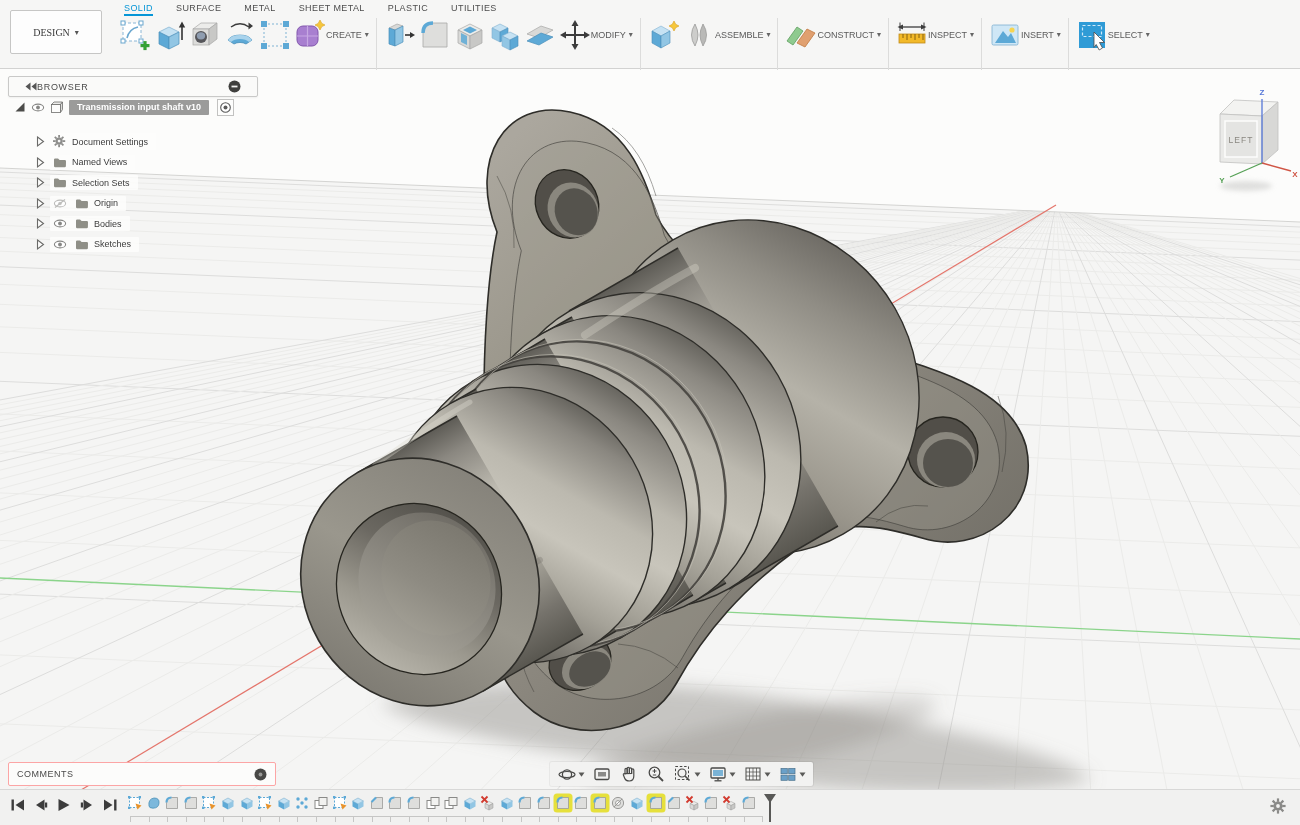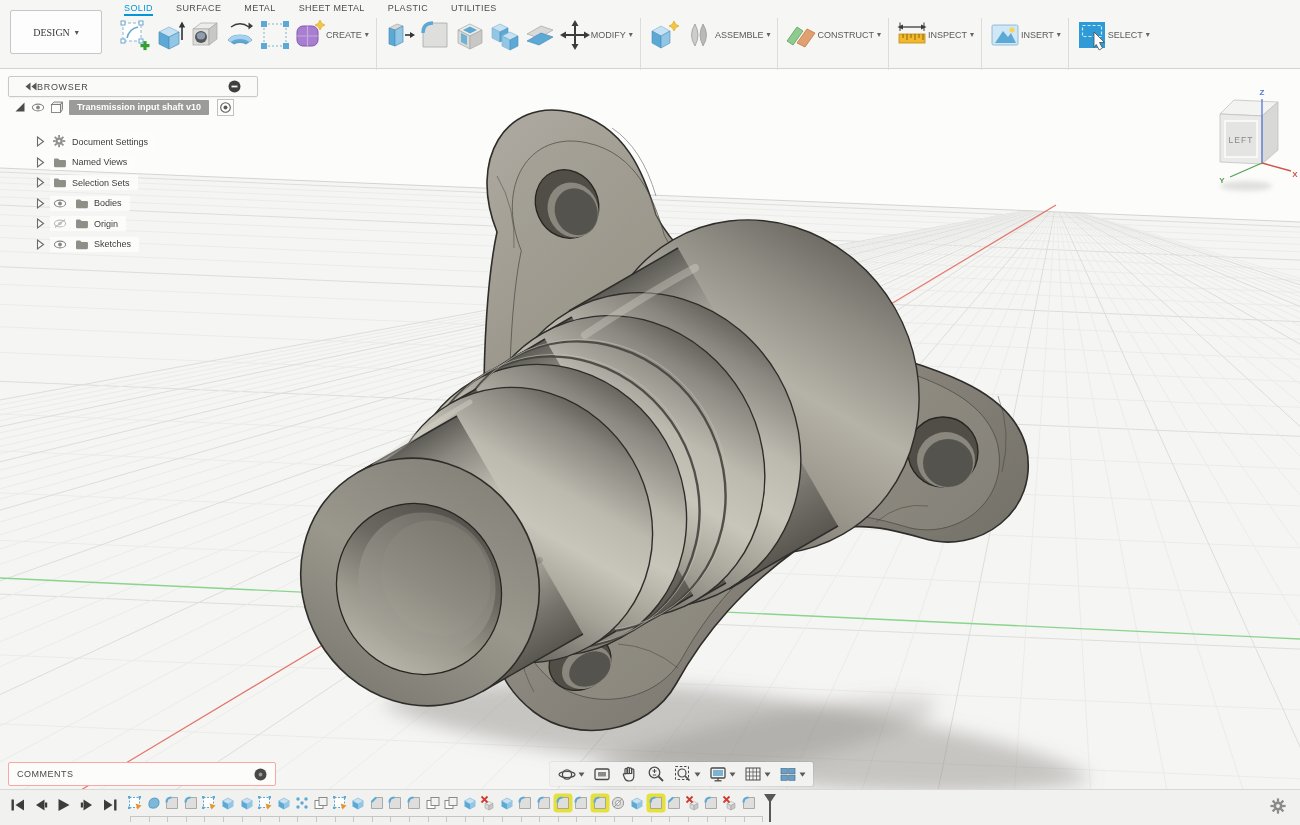--- a/index.html
+++ b/index.html
@@ -664,52 +664,52 @@
           </div>
           <div class="brow" style="padding-left: 26px;">
             <span style="display:flex;margin-right:4px">
               <svg width="12" height="13" viewBox="0 0 12 13">
                 <polygon points="3.5,2 9.5,6.5 3.5,11" fill="#fcfcfb" stroke="#6a6a68" stroke-width="1.1"></polygon>
               </svg>
             </span>
     <span class="chip">
               <span style="display:flex;margin-right:2px">
                 <svg width="14" height="11" viewBox="0 0 14 11">
-                  <ellipse cx="7" cy="5.5" rx="5.6" ry="3.4" fill="#fff" stroke="#868684" stroke-width="1.1"></ellipse>
-                  <circle cx="7" cy="5.5" r="1.9" fill="#868684"></circle>
+                  <ellipse cx="7" cy="5.5" rx="5.6" ry="3.4" fill="#fff" stroke="#bcbcba" stroke-width="1.1"></ellipse>
+                  <circle cx="7" cy="5.5" r="1.8" fill="#c6c6c4"></circle>
+                  <line x1="2" y1="9.5" x2="12" y2="1.5" stroke="#bcbcba" stroke-width="1.2"></line>
                 </svg>
               </span>
               <span style="display:flex">
                 <svg width="13" height="11" viewBox="0 0 13 11">
                   <path d="M1,2.6 Q1,1.4 2.2,1.4 L5,1.4 L6.6,3 L11.8,3 Q13,3 13,4.2 L12.9,9 Q12.9,10.2 11.7,10.2 L2.2,10.2 Q1,10.2 1,9 Z" fill="#8f8f87"></path>
                 </svg>
               </span>
-              <span>Bodies</span>
+              <span>Origin</span>
             </span>
           </div>
           <div class="brow" style="padding-left: 26px;">
             <span style="display:flex;margin-right:4px">
               <svg width="12" height="13" viewBox="0 0 12 13">
                 <polygon points="3.5,2 9.5,6.5 3.5,11" fill="#fcfcfb" stroke="#6a6a68" stroke-width="1.1"></polygon>
               </svg>
             </span>
     <span class="chip">
               <span style="display:flex;margin-right:2px">
                 <svg width="14" height="11" viewBox="0 0 14 11">
-                  <ellipse cx="7" cy="5.5" rx="5.6" ry="3.4" fill="#fff" stroke="#bcbcba" stroke-width="1.1"></ellipse>
-                  <circle cx="7" cy="5.5" r="1.8" fill="#c6c6c4"></circle>
-                  <line x1="2" y1="9.5" x2="12" y2="1.5" stroke="#bcbcba" stroke-width="1.2"></line>
+                  <ellipse cx="7" cy="5.5" rx="5.6" ry="3.4" fill="#fff" stroke="#868684" stroke-width="1.1"></ellipse>
+                  <circle cx="7" cy="5.5" r="1.9" fill="#868684"></circle>
                 </svg>
               </span>
               <span style="display:flex">
                 <svg width="13" height="11" viewBox="0 0 13 11">
                   <path d="M1,2.6 Q1,1.4 2.2,1.4 L5,1.4 L6.6,3 L11.8,3 Q13,3 13,4.2 L12.9,9 Q12.9,10.2 11.7,10.2 L2.2,10.2 Q1,10.2 1,9 Z" fill="#8f8f87"></path>
                 </svg>
               </span>
-              <span>Origin</span>
+              <span>Bodies</span>
             </span>
           </div>
           <div class="brow" style="padding-left: 26px;">
             <span style="display:flex;margin-right:4px">
               <svg width="12" height="13" viewBox="0 0 12 13">
                 <polygon points="3.5,2 9.5,6.5 3.5,11" fill="#fcfcfb" stroke="#6a6a68" stroke-width="1.1"></polygon>
               </svg>
             </span>
     <span class="chip">
               <span style="display:flex;margin-right:2px">

